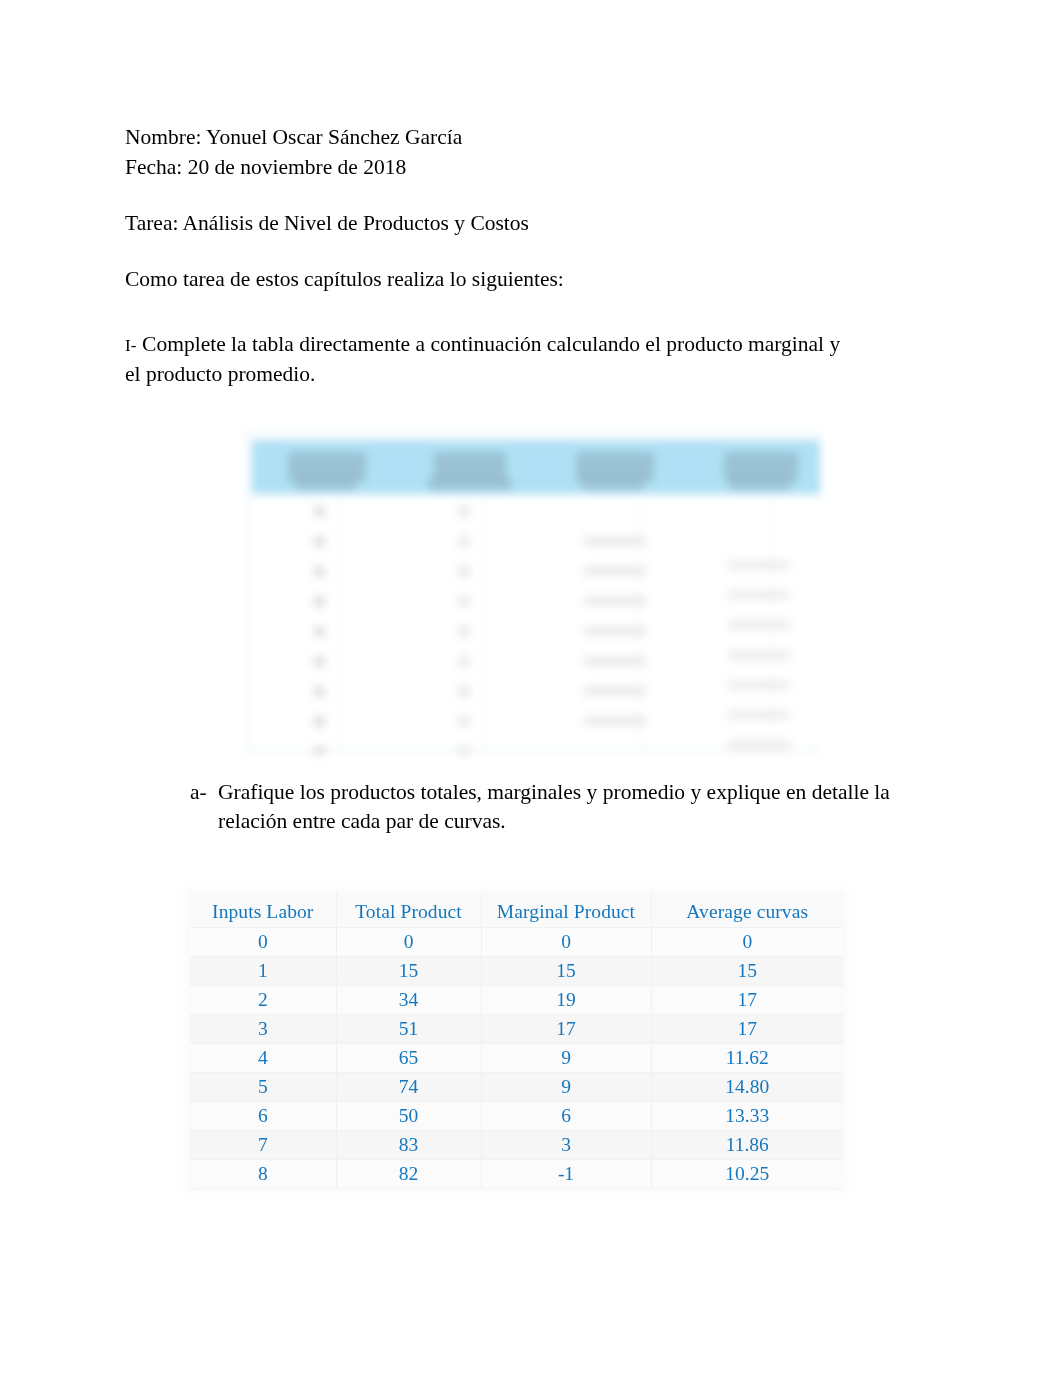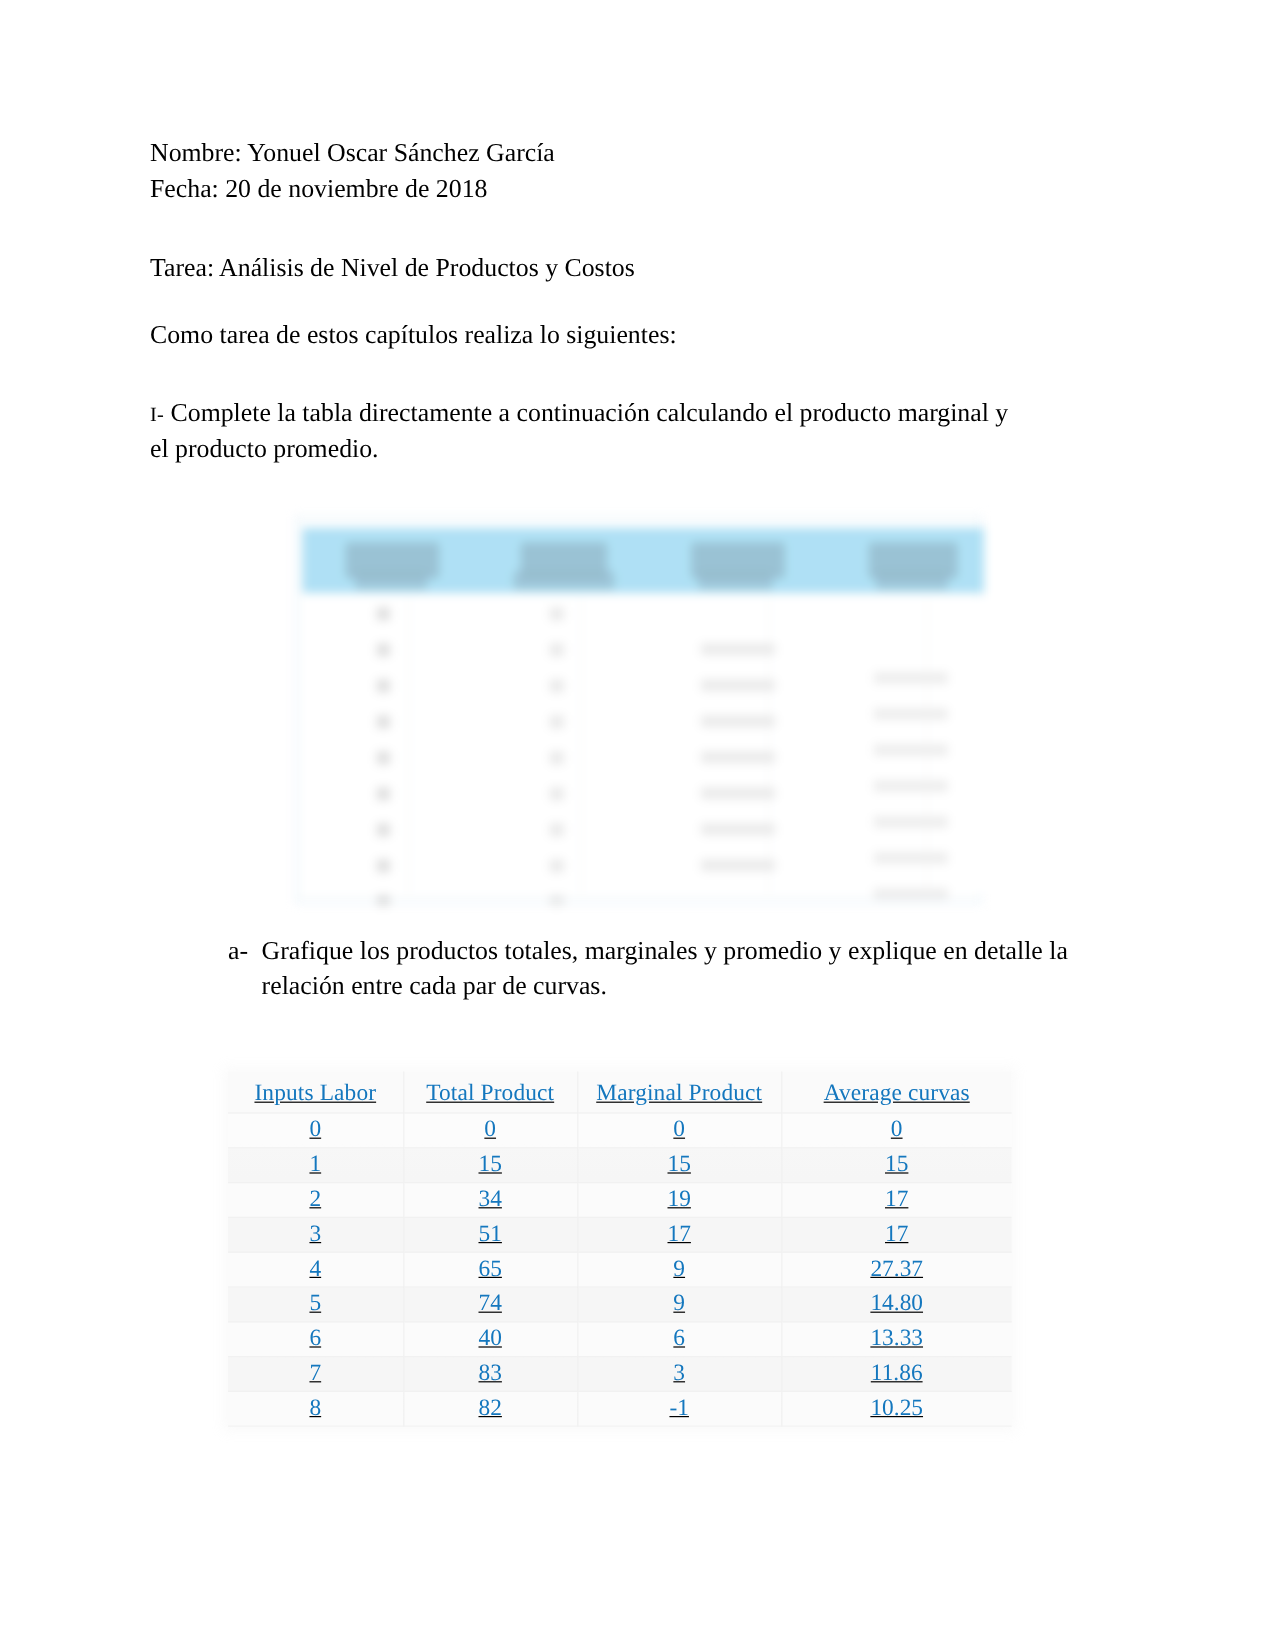--- a/index.html
+++ b/index.html
@@ -21,21 +21,21 @@
     left: 0; top: 0;
     width: 1062px;
     height: 1377px;
     background: #ffffff;
   }
 
   
   .doc-head {
     position: absolute;
     left: 125px;
-    top: 112px;
+    top: 122px;
     width: 800px;
   }
   .line {
     font-size: 21.5px;
     line-height: 30px;
     white-space: pre;
   }
 
   .para {
     position: absolute;
@@ -162,21 +162,20 @@
     top: 893px;
     width: 653px;
     background:
       linear-gradient(180deg, #fbfbfb 0%, #f7f7f7 40%, #f5f5f5 100%);
     box-shadow: 0 0 10px 4px rgba(250,250,250,0.9);
   }
   table.data-table {
     border-collapse: collapse;
     width: 653px;
     table-layout: fixed;
-    text-decoration: underline;
   }
   table.data-table col.c-lab { width: 146px; }
   table.data-table col.c-tp  { width: 145px; }
   table.data-table col.c-mp  { width: 170px; }
   table.data-table col.c-ap  { width: 192px; }
 
   table.data-table th,
   table.data-table td {
     text-align: center;
     color: #1477be;
@@ -326,31 +325,31 @@
         <tr>
           <td>3</td>
           <td>51</td>
           <td>17</td>
           <td>17</td>
         </tr>
         <tr>
           <td>4</td>
           <td>65</td>
           <td>9</td>
-          <td>27.37</td>
+          <td>11.62</td>
         </tr>
         <tr>
           <td>5</td>
           <td>74</td>
           <td>9</td>
           <td>14.80</td>
         </tr>
         <tr>
           <td>6</td>
-          <td>40</td>
+          <td>50</td>
           <td>6</td>
           <td>13.33</td>
         </tr>
         <tr>
           <td>7</td>
           <td>83</td>
           <td>3</td>
           <td>11.86</td>
         </tr>
         <tr>

